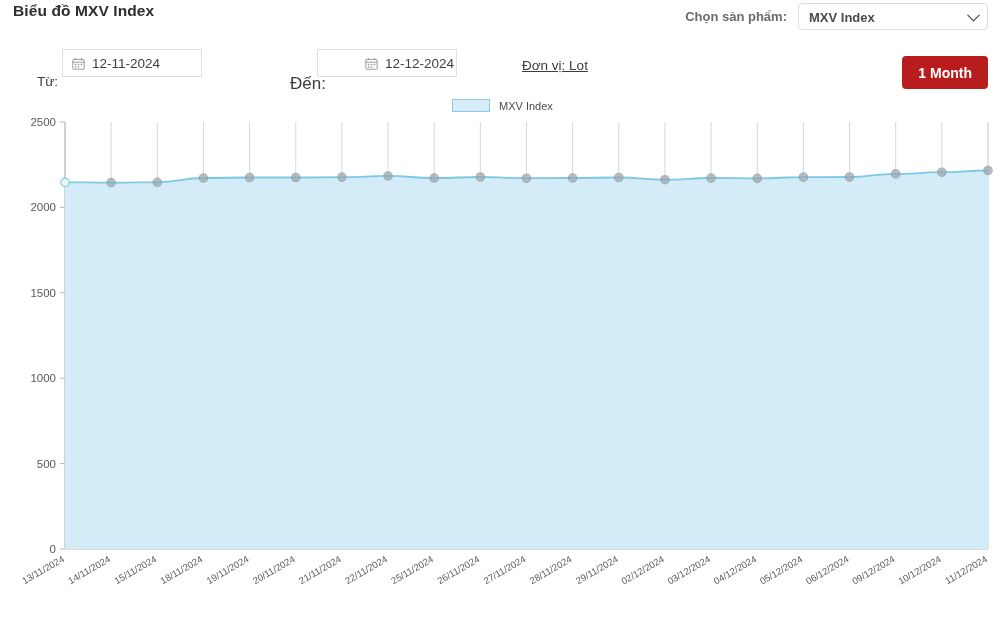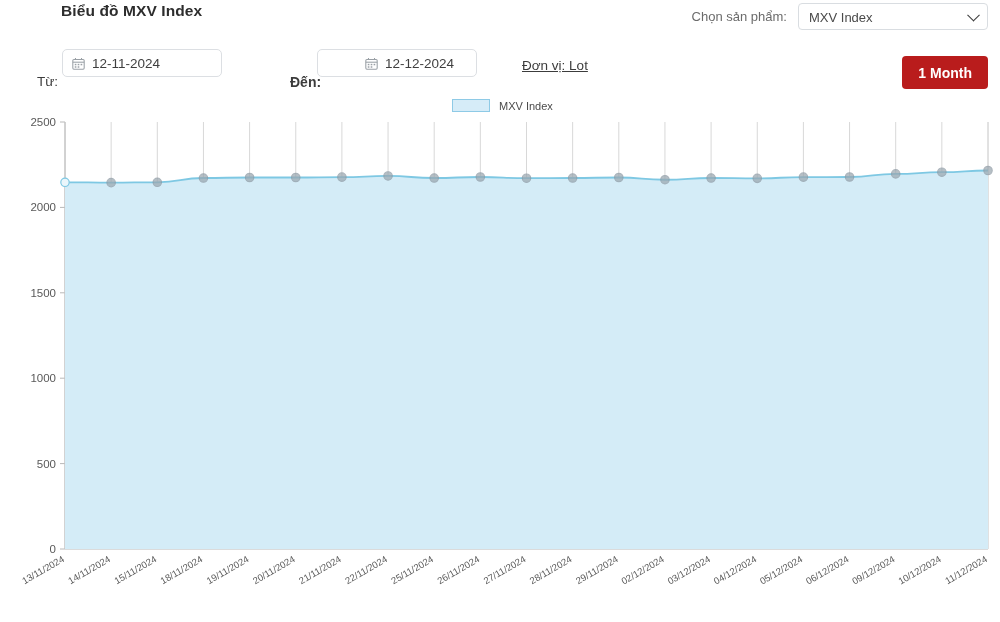--- a/index.html
+++ b/index.html
@@ -11,25 +11,24 @@
     color: #333;
     overflow: hidden;
   }
   .page { position: relative; width: 1000px; height: 622px; }
 
   
   .title {
     position: absolute; left: 13px; top: 2px;
     font-size: 15.5px; font-weight: 700; color: #2d2d2d;
     letter-spacing: .1px;
-    margin-left: 48px;
   }
   .product-picker {
     position: absolute; right: 12px; top: 3px;
-    display: flex; align-items: center; gap: 11px;
+    display: flex; align-items: center; gap: 11px; font-weight: bold;
   }
   .product-label { font-size: 13px; color: #6b6b6b; white-space: nowrap; }
   .select-wrap {
     position: relative; width: 190px; height: 27px;
     border: 1px solid #d9dde1; border-radius: 4px; background: #fff;
   }
   .select-value {
     position: absolute; left: 10px; top: 50%; transform: translateY(-50%);
     font-size: 13px; color: #4a4a4a;
   }
@@ -40,24 +39,24 @@
     border-right: 1.6px solid #3b3b3b;
     border-bottom: 1.6px solid #3b3b3b;
     transform: translateY(-70%) rotate(45deg);
   }
 
   
   .controls {
     position: absolute; left: 0; top: 64px; width: 840px; height: 40px; margin-left: 24px;
   }
   .lbl-tu { position: absolute; left: 13px; top: 10px; font-size: 13.5px; color: #3c3c3c; }
-  .lbl-den { position: absolute; left: 266px; top: 10px; font-size: 14px; color: #3c3c3c; font-weight: bold; }
+  .lbl-den { position: absolute; left: 266px; top: 10px; font-size: 17px; color: #3c3c3c; }
   .date-box {
-    position: absolute; height: 28px; width: 160px;
-    border: 1px solid #dcdfe3; border-radius: 5px; background: #fff;
+    position: absolute; height: 28px; width: 140px;
+    border: 1px solid #dcdfe3; border-radius: 0; background: #fff;
     display: flex; align-items: center; gap: 7px; padding-left: 9px;
   }
   .date-from { left: 62px; top: 49px; }
   .date-to   { left: 317px; top: 49px; padding-left: 47px; }
   .date-text { font-size: 13.5px; color: #3f3f3f; }
   .cal-ico { width: 13px; height: 13px; display: block; flex: 0 0 auto; }
   .unit {
     position: absolute; left: 522px; top: 58px;
     font-size: 13.5px; color: #3c3c3c; text-decoration: underline;
   }

